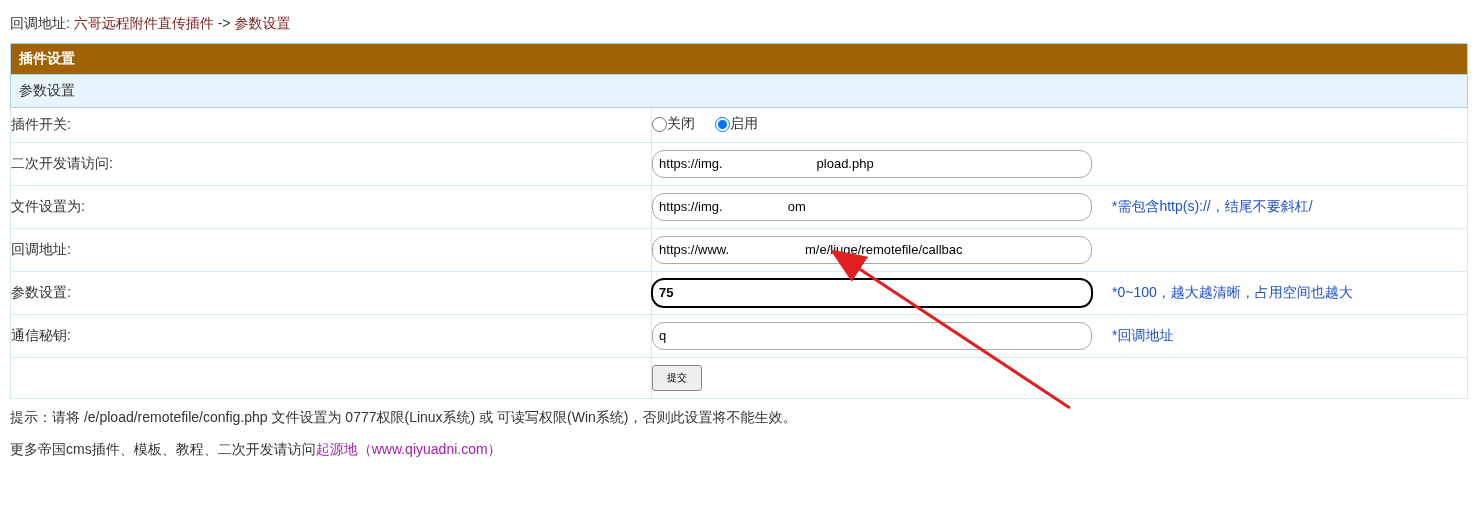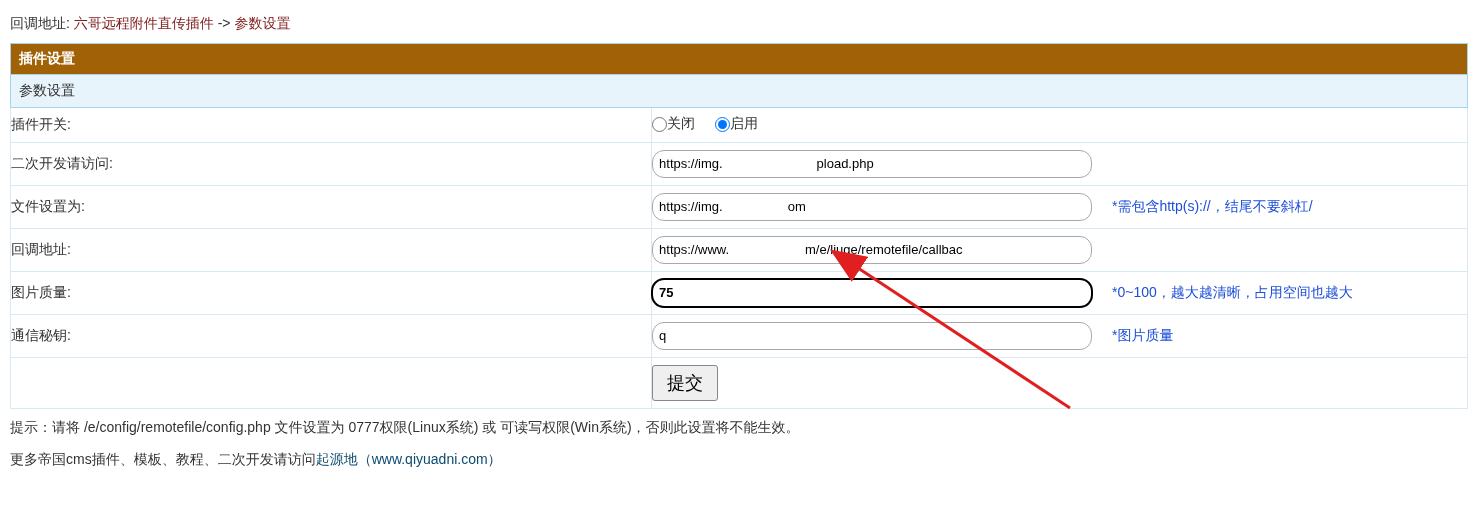--- a/index.html
+++ b/index.html
@@ -81,37 +81,37 @@
       display: inline-flex;
       align-items: center;
     }
     input[type="radio"] {
       width: 15px;
       height: 15px;
       accent-color: #0075ff;
     }
     button.submit-btn {
       padding: 5px 14px;
-      font-size: 18px;
+      font-size: 10px;
       background: #efefef;
       border: 1px solid #888;
       border-radius: 3px;
       cursor: pointer;
     }
     .tip-text {
       padding: 10px 0 4px 0;
       font-size: 14px;
       color: #333;
     }
     .more-link {
       padding: 10px 0;
       font-size: 14px;
     }
     .more-link a {
-      color: #0c4a6e;
+      color: #a21caf;
       text-decoration: none;
     }
     .arrow-svg {
       position: absolute;
       pointer-events: none;
     }
     .table-wrap {
       position: relative;
     }
   </style>
@@ -162,31 +162,31 @@
       <span class="hint">*需包含http(s)://，结尾不要斜杠/</span>
     </td>
   </tr>
   <tr>
     <td class="label-cell">回调地址:</td>
     <td class="value-cell">
       <input type="text" value="https://www.                     m/e/liuge/remotefile/callbac" style="">
     </td>
   </tr>
   <tr>
-    <td class="label-cell">图片质量:</td>
+    <td class="label-cell">参数设置:</td>
     <td class="value-cell">
       <input type="text" class="focused" value="75" style="">
       <span class="hint">*0~100，越大越清晰，占用空间也越大</span>
     </td>
   </tr>
   <tr>
     <td class="label-cell">通信秘钥:</td>
     <td class="value-cell">
       <input type="text" value="q        " style="">
-      <span class="hint">*图片质量</span>
+      <span class="hint">*回调地址</span>
     </td>
   </tr>
   <tr>
     <td class="label-cell"></td>
     <td class="value-cell">
       <button class="submit-btn">提交</button>
     </td>
   </tr>
 </tbody>
     </table>
@@ -194,17 +194,17 @@
 <svg class="arrow-svg" style="left:640px; top:185px; width:440px; height:200px;">
   <defs>
     <marker id="arrowhead" markerWidth="12" markerHeight="10" refX="2" refY="5" orient="auto">
       <polygon points="0 0, 12 5, 0 10" fill="#e02020"></polygon>
     </marker>
   </defs>
   <line x1="420" y1="180" x2="205" y2="38" stroke="#e02020" stroke-width="3" marker-end="url(#arrowhead)"></line>
 </svg>
 </div>
 
-<div class="tip-text">提示：请将 /e/config/remotefile/config.php 文件设置为 0777权限(Linux系统) 或 可读写权限(Win系统)，否则此设置将不能生效。</div>
+<div class="tip-text">提示：请将 /e/pload/remotefile/config.php 文件设置为 0777权限(Linux系统) 或 可读写权限(Win系统)，否则此设置将不能生效。</div>
 
 <div class="more-link">
   <span>更多帝国cms插件、模板、教程、二次开发请访问</span><a href="#">起源地（www.qiyuadni.com）</a>
 </div>
 
 </body></html>

